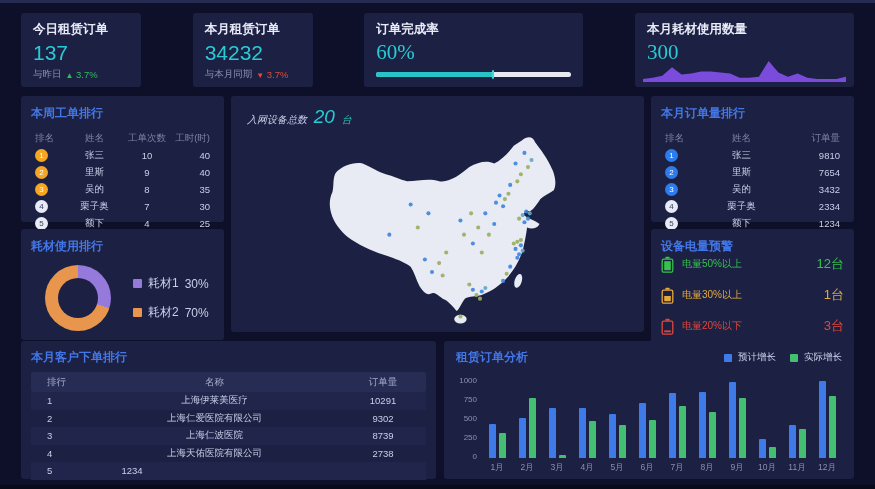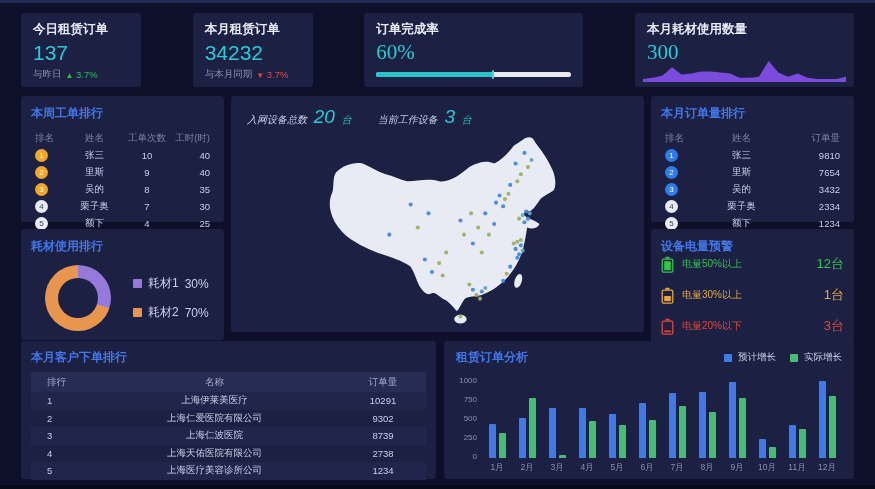--- a/index.html
+++ b/index.html
@@ -210,25 +210,20 @@
           </div>
         </div>
       </div>
     </div>
 
     <div class="panel map-panel">
       <div class="map-stats">
         <span>
           <span>入网设备总数</span>
           <span class="stat-num">20</span>
-          <span class="stat-unit">台</span>
-        </span>
-        <span>
-          <span>当前工作设备</span>
-          <span class="stat-num">3</span>
           <span class="stat-unit">台</span>
         </span>
       </div>
       <div class="map-box">
         <svg id="china-map" viewBox="0 0 300 225">
           <path fill="#E8EBF4" d="
             M245,14 C252,8 258,10 260,16 C266,24 274,34 280,48 C283,56 284,64 281,70
             C275,74 270,76 266,80 C262,86 258,92 254,94 C250,92 248,94 247,98
             C252,102 260,104 265,108 C262,114 255,114 251,112 C250,120 248,130 246,138
             C242,150 236,160 229,168 C220,178 210,184 200,188 C193,190 186,189 181,192
@@ -404,21 +399,20 @@
           <span class="ct-name">上海仁波医院</span>
           <span class="ct-qty">8739</span>
         </div>
         <div class="ct-row">
           <span class="ct-rank">4</span>
           <span class="ct-name">上海天佑医院有限公司</span>
           <span class="ct-qty">2738</span>
         </div>
         <div class="ct-row">
           <span class="ct-rank">5</span>
-          <span class="ct-name">上海医疗美容诊所公司</span>
           <span class="ct-qty">1234</span>
         </div>
       </div>
     </div>
 
     <div class="panel chart-panel">
       <div class="chart-header">
         <div class="panel-title">租赁订单分析</div>
         <div class="chart-legend">
           <div class="legend-item">

